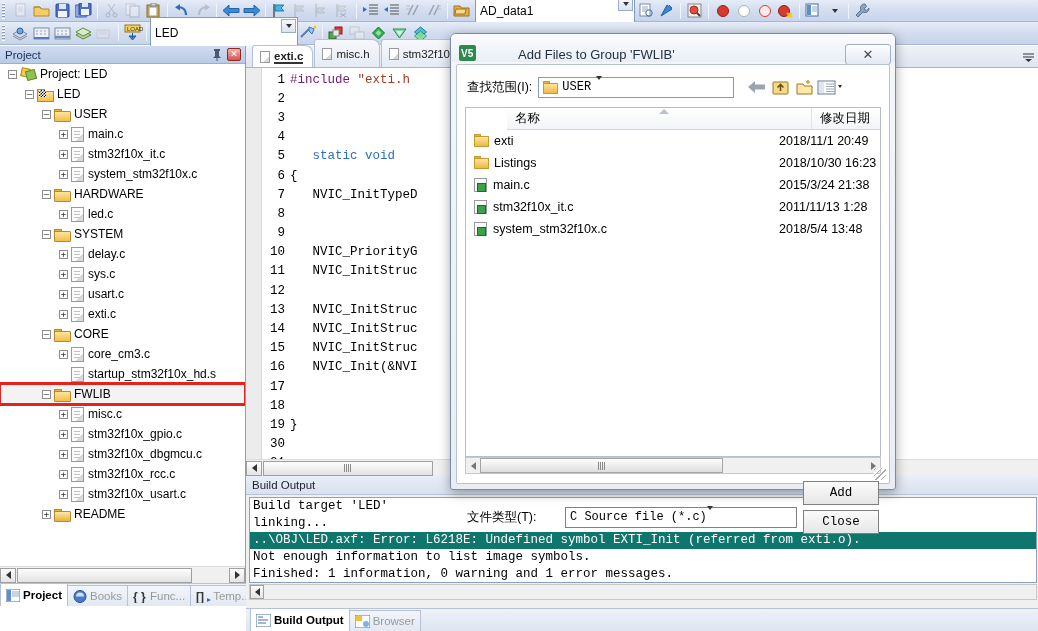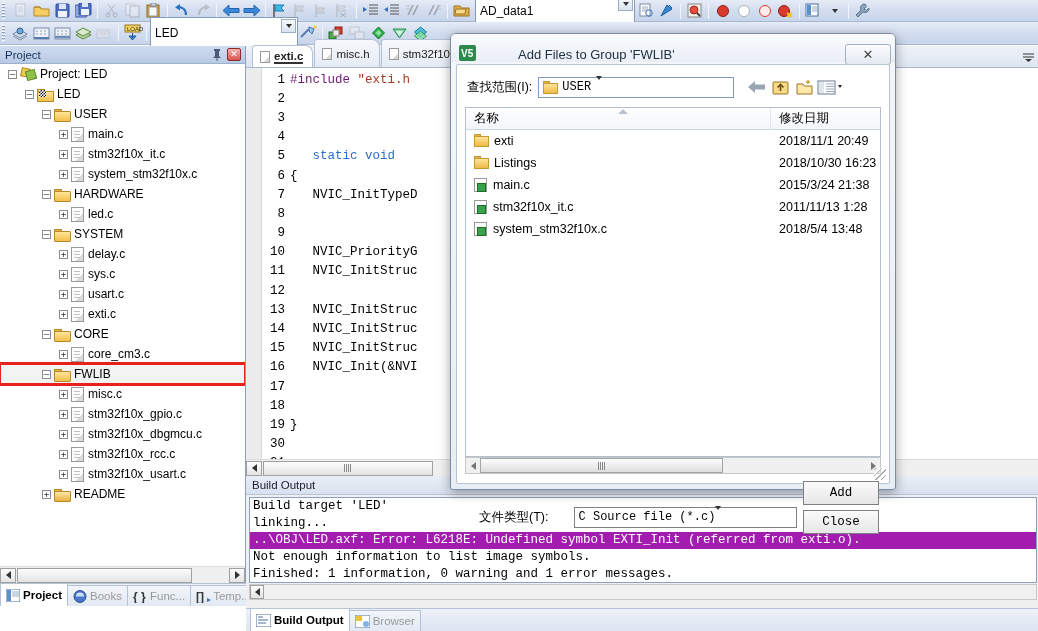--- a/index.html
+++ b/index.html
@@ -200,21 +200,21 @@
     height: 19px; background: linear-gradient(to bottom,#e9eef6,#d8e1ef);
     display: flex; align-items: center; padding-left: 6px; font-size: 11.5px; color: #223;
     border-bottom: 1px solid #b7c3d6;
   }
   #build-body {
     position: absolute; left: 3px; top: 21px; right: 1px; height: 86px;
     background: #fff; border: 1px solid #8ba0bd;
     font-family: "Liberation Mono", monospace; font-size: 12.5px; overflow: hidden;
   }
   .bline { height: 17px; line-height: 17px; white-space: pre; padding-left: 3px; }
-  .bline.sel { background: #a21caf; color: #fff; }
+  .bline.sel { background: #0f766e; color: #fff; }
   #build-hscroll {
     position: absolute; left: 3px; top: 108px; right: 1px; height: 16px;
     background: #f0f0f0; border: 1px solid #c8c8c8; display: flex; align-items: center;
   }
   #bottom-tabs {
     position: absolute; left: 0; bottom: 0; right: 0; height: 23px;
     background: linear-gradient(to bottom,#eef2f8,#dde5f1); display: flex; align-items: flex-end;
     padding-left: 4px; border-top: 1px solid #b5c2d6;
   }
 
@@ -249,21 +249,21 @@
     display: flex; align-items: center; gap: 5px; padding-left: 4px; position: relative;
     font-family: "Liberation Mono", monospace; font-size: 12px;
   }
   .dlg-ic-btn { width: 24px; height: 22px; display: flex; align-items: center; justify-content: center; flex: 0 0 auto; }
   #filelist {
     position: absolute; left: 8px; top: 42px; right: 8px; height: 350px;
     background: #fff; border: 1px solid #b5bfcc;
   }
   #fl-head {
     height: 22px; display: flex; border-bottom: 1px solid #cdd6e1;
-    background: linear-gradient(to bottom,#ffffff,#f2f5f9); position: relative;
+    background: linear-gradient(to bottom,#ffffff,#f2f5f9); position: relative; margin-left: 41px;
   }
   .fl-col { display: flex; align-items: center; padding-left: 8px; font-size: 12.5px; position: relative; }
   .fl-col.name { width: 305px; border-right: 1px solid #dfe5ec; }
   .sortarrow {
     position: absolute; left: 50%; top: 1px; width: 0; height: 0;
     border-left: 5px solid transparent; border-right: 5px solid transparent; border-bottom: 5px solid #b9c3cf;
   }
   .fl-row { height: 22px; display: flex; align-items: center; font-size: 12.5px; }
   .fl-row .nm { width: 305px; display: flex; align-items: flex-start; gap: 6px; padding-left: 8px; }
   .fl-row .dt { padding-left: 8px; }
@@ -683,20 +683,25 @@
         </div>
         <div class="node" style="padding-left: 42px;">
           <span class="expander">–</span>
           <span class="folder"></span>
           <span>CORE</span>
         </div>
         <div class="node" style="padding-left: 59px;">
           <span class="expander">+</span>
           <span class="fileic"></span>
           <span>core_cm3.c</span>
+        </div>
+        <div class="node" style="padding-left: 59px;">
+          <span class="expander none"></span>
+          <span class="fileic"></span>
+          <span>startup_stm32f10x_hd.s</span>
         </div>
         <div class="node redbox highlight" style="padding-left: 42px;">
           <span class="expander">–</span>
           <span class="folder"></span>
           <span>FWLIB</span>
         </div>
         <div class="node" style="padding-left: 59px;">
           <span class="expander">+</span>
           <span class="fileic"></span>
           <span>misc.c</span>
@@ -974,21 +979,21 @@
         <div class="hs-thumb" style="width:243px;">
             <span class="grip-dots"></span>
           </div>
         <div class="sb-btn" style="width:14px;height:15px;border:none;background:none;margin-left:auto;">
             <i class="tri-r" style="border-left-color:#777;"></i>
           </div>
       </div>
 
 
       <div id="ftype-row">
-        <span class="cn-label" style="width:92px;margin-left:12px;">文件类型(T):</span>
+        <span class="cn-label" style="width:92px;">文件类型(T):</span>
         <span class="dlg-input" style="width:232px;">
           <span>C Source file (*.c)</span>
           <span class="arrow"><i class="caret-dn"></i></span>
         </span>
       </div>
 
       <div class="dlg-btn" style="left:346px;top:416px;">Add</div>
       <div class="dlg-btn" style="left:346px;top:445px;">Close</div>
 
       <div id="resize-grip"></div>

